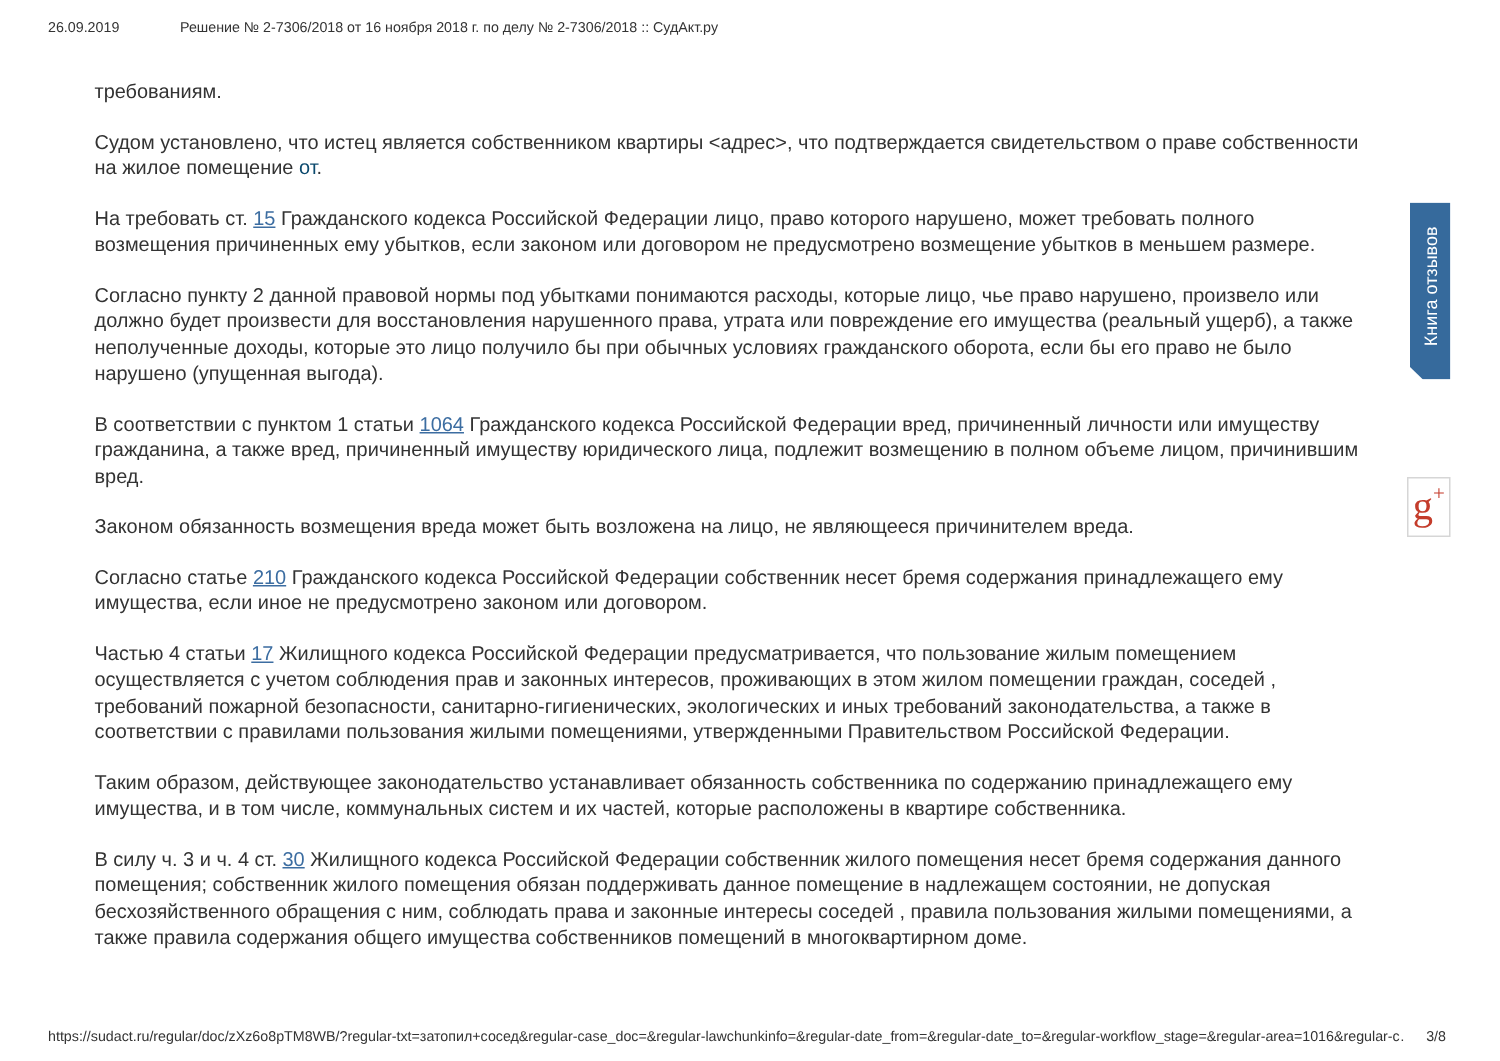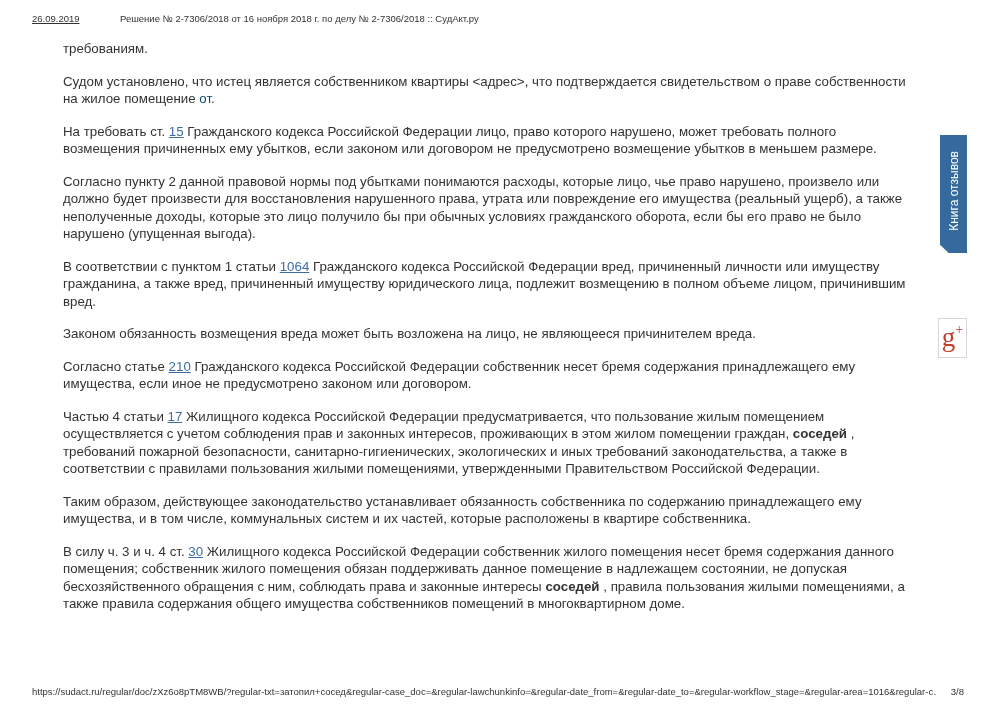--- a/index.html
+++ b/index.html
@@ -14,35 +14,35 @@
     background: #ffffff;
     overflow: hidden;
   }
 
   
   .print-header {
     position: absolute;
     top: 13px; left: 0; right: 0; height: 14px;
     font-size: 9.5px; color: #333;
   }
-  .print-date { position: absolute; left: 32px; top: 0; white-space: nowrap; text-decoration: underline; }
+  .print-date { position: absolute; left: 32px; top: 0; white-space: nowrap; }
   .print-title { position: absolute; left: 120px; right: 120px; top: 0; text-align: left; white-space: nowrap; }
 
   
   .content {
     position: absolute;
     left: 63px; top: 36px; width: 845px;
     font-size: 13.3px; line-height: 17.5px;
     color: #333;
     text-align: left;
   }
-  .content p { margin: 4px 0 15px 0; }
+  .content p { margin: 16px 0 15px 0; }
   .content a.seg-link { color: #3c6da1; text-decoration: underline; cursor: pointer; }
   .content a.seg-link-plain { color: #0c4a6e; text-decoration: none; cursor: pointer; }
-  .content b { font-weight: bold; text-align: right; }
+  .content b { font-weight: normal; text-align: right; }
 
   
   .feedback-tab {
     position: absolute;
     top: 135px; right: 33px;
     width: 27px; height: 118px;
     background: #366a9c;
     clip-path: polygon(0 0, 100% 0, 100% 100%, 32% 100%, 0 93%);
     display: flex; align-items: center; justify-content: center;
     cursor: pointer;

